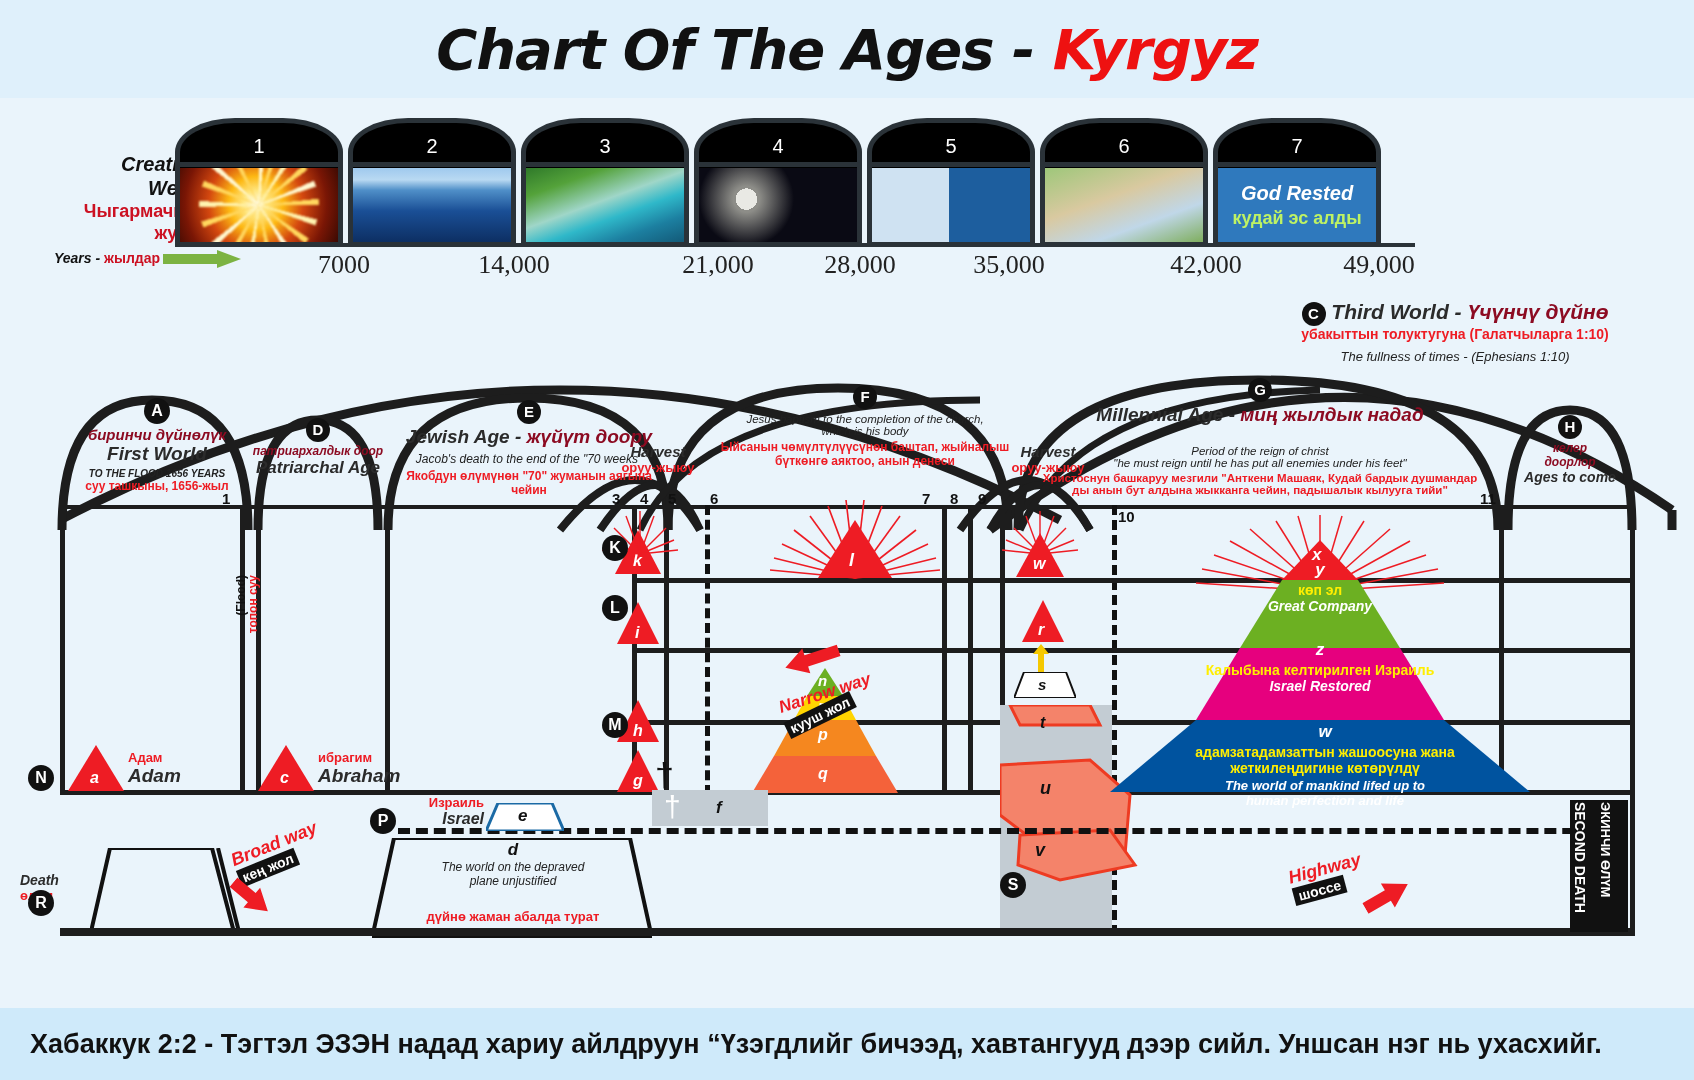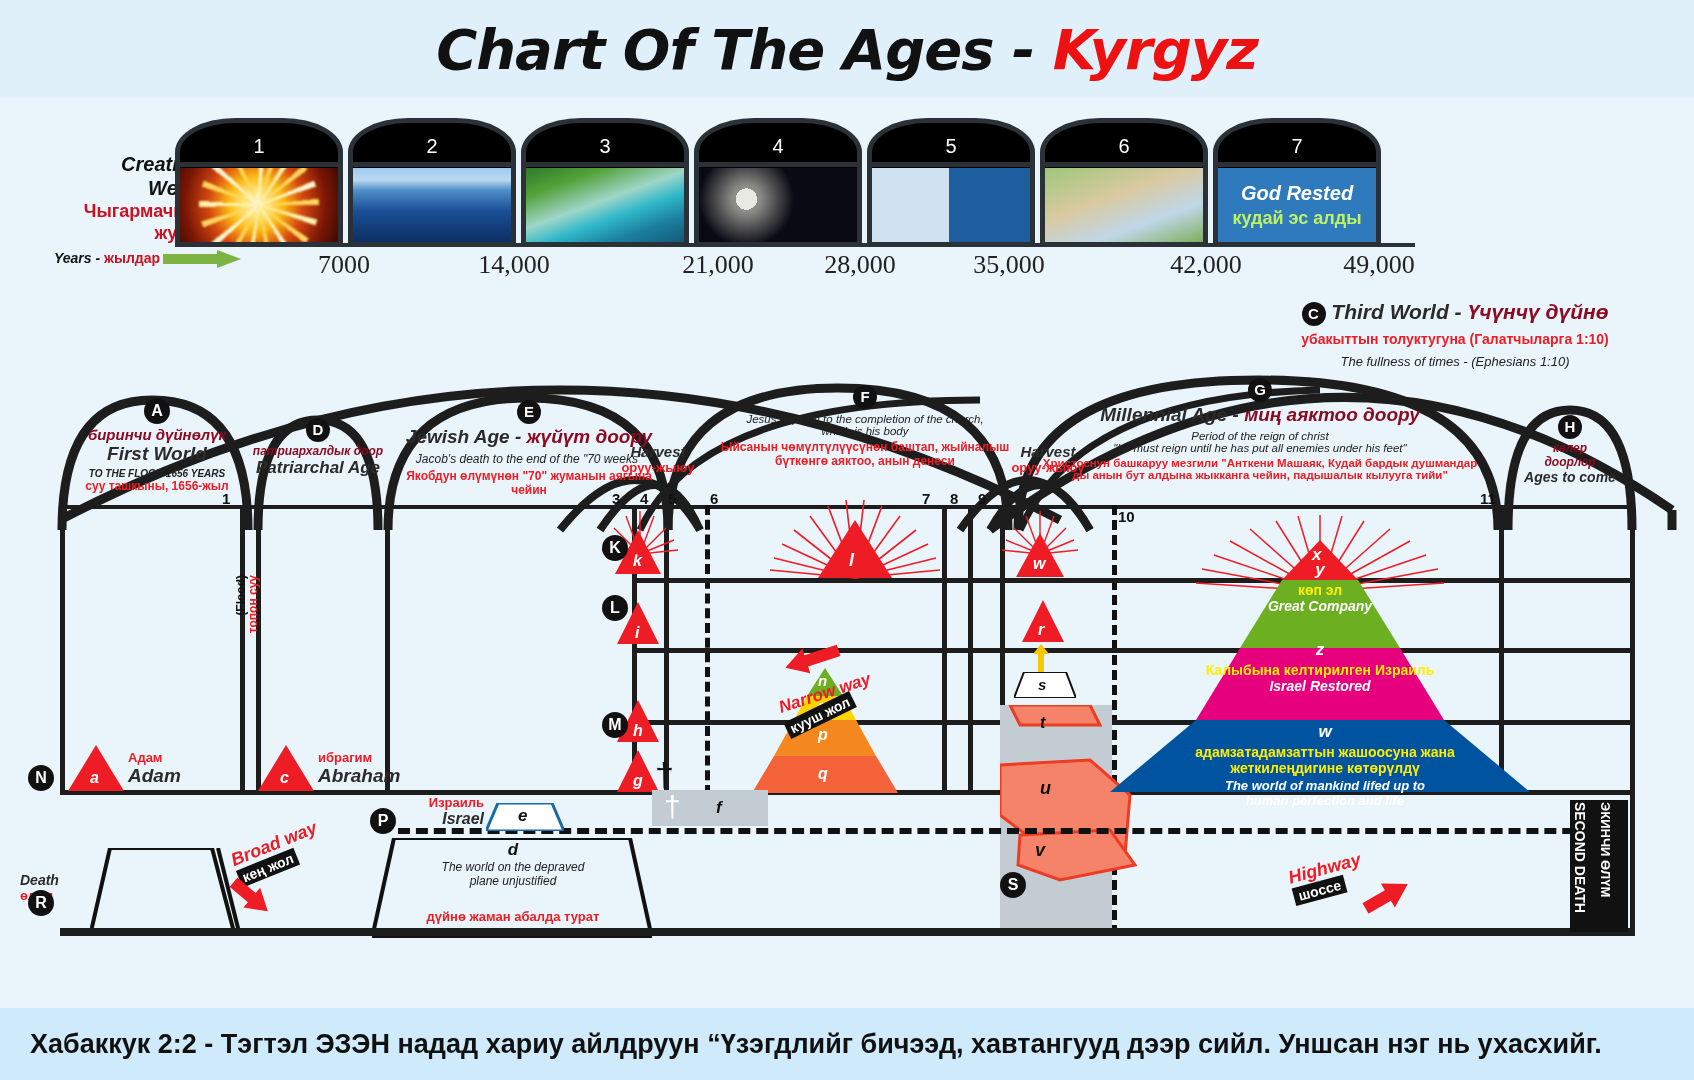--- a/index.html
+++ b/index.html
@@ -221,21 +221,21 @@
     <path d="M1090 250 Q1040 160 990 250" fill="none" stroke="#1d1d1d" stroke-width="8"></path>
     <path d="M1020 250 Q1080 115 1320 110" fill="none" stroke="#1d1d1d" stroke-width="7"></path>
   </svg>
 
 
   <div style="position:absolute;left:1230px;top:300px;width:450px;text-align:center;">
     <div style="font-size:21px;">
       <span class="circ">C</span>
       <span class="en-h">Third World</span><span class="en-h"> - </span><span class="ky-h">Үчүнчү дүйнө</span>
     </div>
-    <div style="margin-top:5px;font-size:14px;" class="sub-ky">убакыттын толуктугуна (Галатчыларга 1:10)</div>
+    <div style="font-size:14px;" class="sub-ky">убакыттын толуктугуна (Галатчыларга 1:10)</div>
     <div style="margin-top:7px;font-size:13px;" class="sub-en">The fullness of times - (Ephesians 1:10)</div>
   </div>
 
   <div style="position:absolute;left:62px;top:398px;width:190px;text-align:center;">
     <div><span class="circ-abs" style="position:relative;display:inline-block;">A</span></div>
     <div class="ky-h" style="font-size:15px;margin-top:2px;">биринчи дүйнөлүк</div>
     <div class="en-h" style="font-size:19px;">First World</div>
     <div class="sub-en" style="font-size:10px;font-weight:bold;margin-top:3px;">TO THE FLOOD 1656 YEARS</div>
     <div class="sub-ky" style="font-size:12px;">суу ташкыны, 1656-жыл</div>
   </div>
@@ -259,23 +259,23 @@
     <div><span class="circ">F</span></div>
     <div class="sub-en" style="font-size:11.5px;margin-top:4px;">Jesus baptism to the completion of the church,</div>
     <div class="sub-en" style="font-size:11.5px;">which is his body</div>
     <div class="sub-ky" style="font-size:12px;margin-top:3px;">Ыйсанын чөмүлтүлүүсүнөн баштап, жыйналыш</div>
     <div class="sub-ky" style="font-size:12px;">бүткөнгө аяктоо, анын денеси</div>
   </div>
 
   <div style="position:absolute;left:1020px;top:378px;width:480px;text-align:center;">
     <div><span class="circ">G</span></div>
     <div style="font-size:19px;margin-top:2px;">
-      <span class="en-h">Millennial Age</span><span class="en-h"> - </span><span class="ky-h">миң аяктоо доору</span>
-    </div>
-    <div class="sub-en" style="font-size:11.5px;margin-top:4px;">Period of the reign of christ</div>
+      <span class="en-h">Millennial Age</span><span class="en-h"> - </span><span class="ky-h">миң жылдык надад</span>
+    </div>
+    <div class="sub-en" style="font-size:11.5px;margin-top:19px;">Period of the reign of christ</div>
     <div class="sub-en" style="font-size:11.5px;">"he must reign until he has put all enemies under his feet"</div>
     <div class="sub-ky" style="font-size:11.5px;margin-top:3px;">Христоснун башкаруу мезгили "Анткени Машаяк, Кудай бардык душмандар</div>
     <div class="sub-ky" style="font-size:11.5px;">ды анын бут алдына жыкканга чейин, падышалык кылууга тийи"</div>
   </div>
 
   <div style="position:absolute;left:1508px;top:415px;width:124px;text-align:center;">
     <div><span class="circ">H</span></div>
     <div class="ky-h" style="font-size:12px;margin-top:2px;">келер</div>
     <div class="ky-h" style="font-size:12px;">доорлор</div>
     <div class="en-h" style="font-size:14px;">Ages to come</div>

